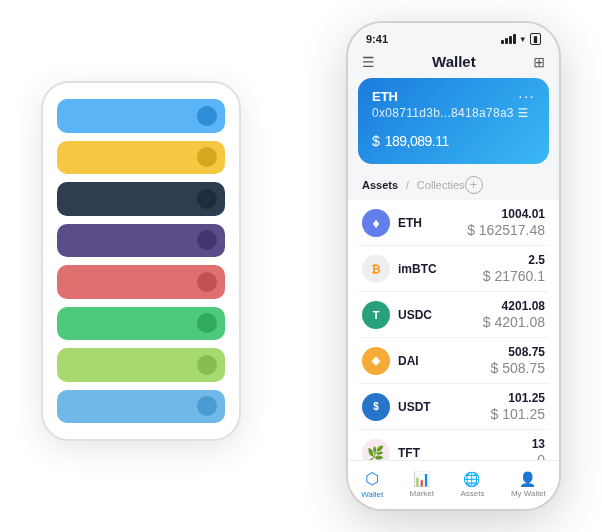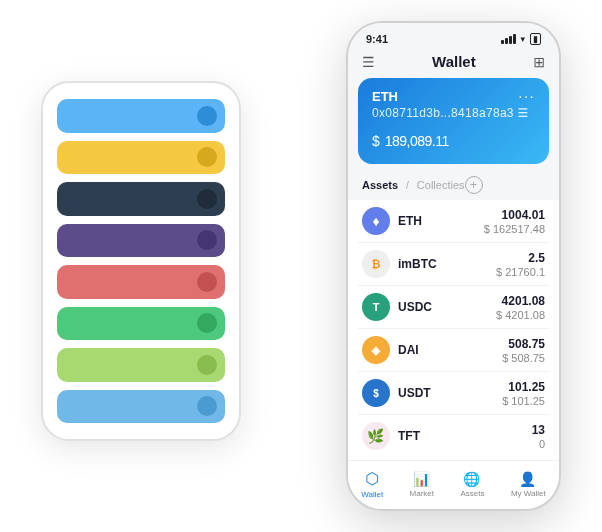--- a/index.html
+++ b/index.html
@@ -254,21 +254,21 @@
     }
     .coin-right {
       text-align: right;
     }
     .coin-amount {
       font-size: 12px;
       font-weight: 600;
       color: #1a1a2e;
     }
     .coin-value {
-      font-size: 11px;
+      font-size: 14px;
       color: #888;
       margin-top: 1px;
     }
 
     
     .bottom-nav {
       display: flex;
       justify-content: space-around;
       align-items: center;
       padding: 8px 0 10px;

